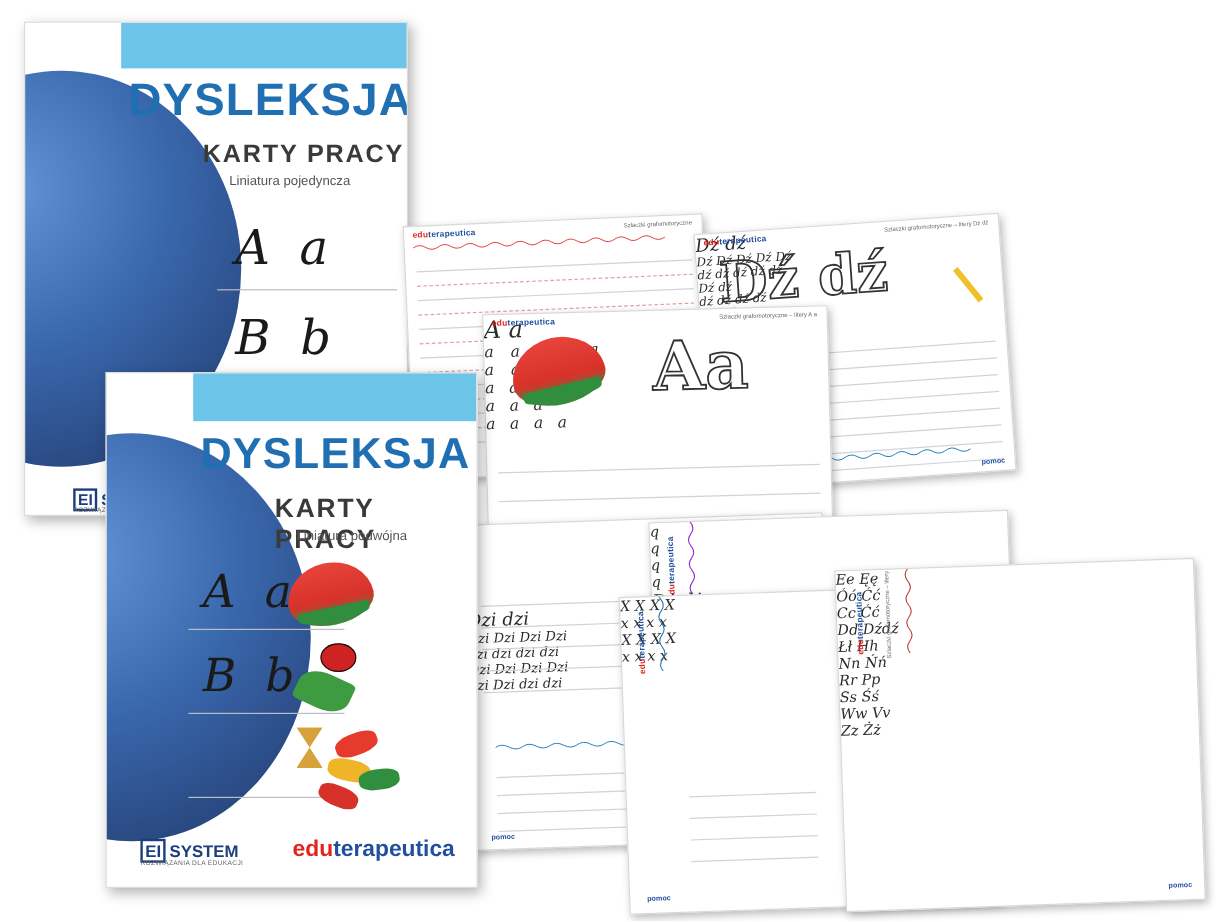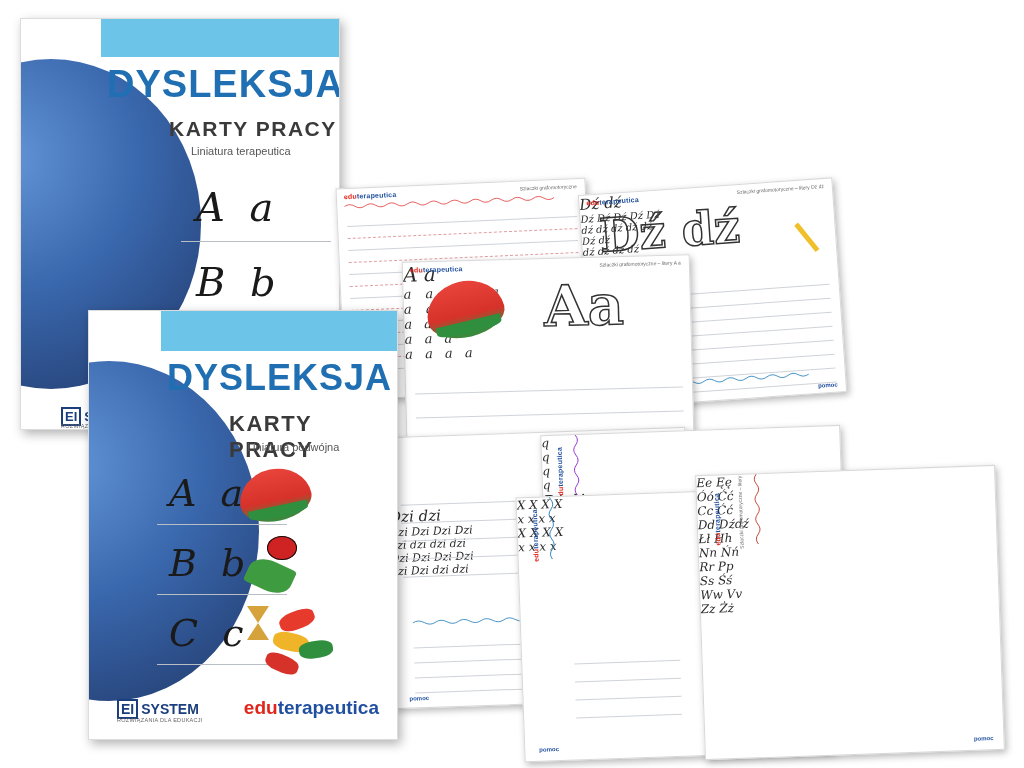--- a/index.html
+++ b/index.html
@@ -203,21 +203,21 @@
 </head>
 <body>
 
 <div id="scene">
 
   <div class="cover" style="left:20px; top:18px; width:320px; height:412px;">
     <div class="globe" style="left:-120px; top:40px; width:300px; height:330px;"></div>
     <div class="bluebar" style="left:80px; top:0; right:0; height:38px;"></div>
     <div class="title" style="left:86px; top:44px; font-size:38px;">DYSLEKSJA</div>
     <div class="subtitle" style="left:148px; top:98px; font-size:21px;">KARTY PRACY</div>
-    <div class="subsub" style="left:170px; top:126px; font-size:11px;">Liniatura terapeutica</div>
+    <div class="subsub" style="left:170px; top:126px; font-size:11px;">Liniatura pojedyncza</div>
 
     <div class="letterbox" style="left:175px; top:165px;">
       <span class="big" style="font-size:40px; letter-spacing:6px;">A a</span>
     </div>
     <div class="hl" style="left:160px; top:222px; width:150px;"></div>
     <div class="letterbox" style="left:175px; top:240px;">
       <span class="big" style="font-size:40px; letter-spacing:6px;">B b</span>
     </div>
     <div class="hl" style="left:160px; top:298px; width:150px;"></div>
 
@@ -423,23 +423,20 @@
     <div class="hl" style="left:68px; top:213px; width:130px;"></div>
     <div class="melon" style="left:150px; top:158px; width:72px; height:52px;"></div>
 
     <div class="letterbox" style="left:80px; top:230px;">
       <span class="big" style="font-size:38px; letter-spacing:6px;">B b</span>
     </div>
     <div class="hl" style="left:68px; top:283px; width:130px;"></div>
     <div class="ladybug" style="left:178px; top:225px; width:30px; height:24px;"></div>
     <div class="leaf" style="left:158px; top:250px; width:46px; height:30px;"></div>
 
-    <div class="letterbox" style="left:80px; top:300px;">
-      <span class="big" style="font-size:38px; letter-spacing:6px;">C c</span>
-    </div>
     <div class="hl" style="left:68px; top:353px; width:130px;"></div>
     <div class="hourglass" style="left:158px; top:295px; width:22px; height:34px;"></div>
     <div class="candy" style="left:190px; top:300px; width:36px; height:18px; background:#e53a2c; transform: rotate(-20deg);"></div>
     <div class="candy" style="left:184px; top:322px; width:36px; height:18px; background:#f0b429; transform: rotate(12deg);"></div>
     <div class="candy" style="left:210px; top:330px; width:34px; height:17px; background:#2f8f3e; transform: rotate(-8deg);"></div>
     <div class="candy" style="left:176px; top:344px; width:34px; height:17px; background:#d7322a; transform: rotate(22deg);"></div>
 
     <div class="logo-ei" style="left:28px; top:388px; font-size:14px;">
       <span class="box">EI</span><span>SYSTEM</span>
     </div>

